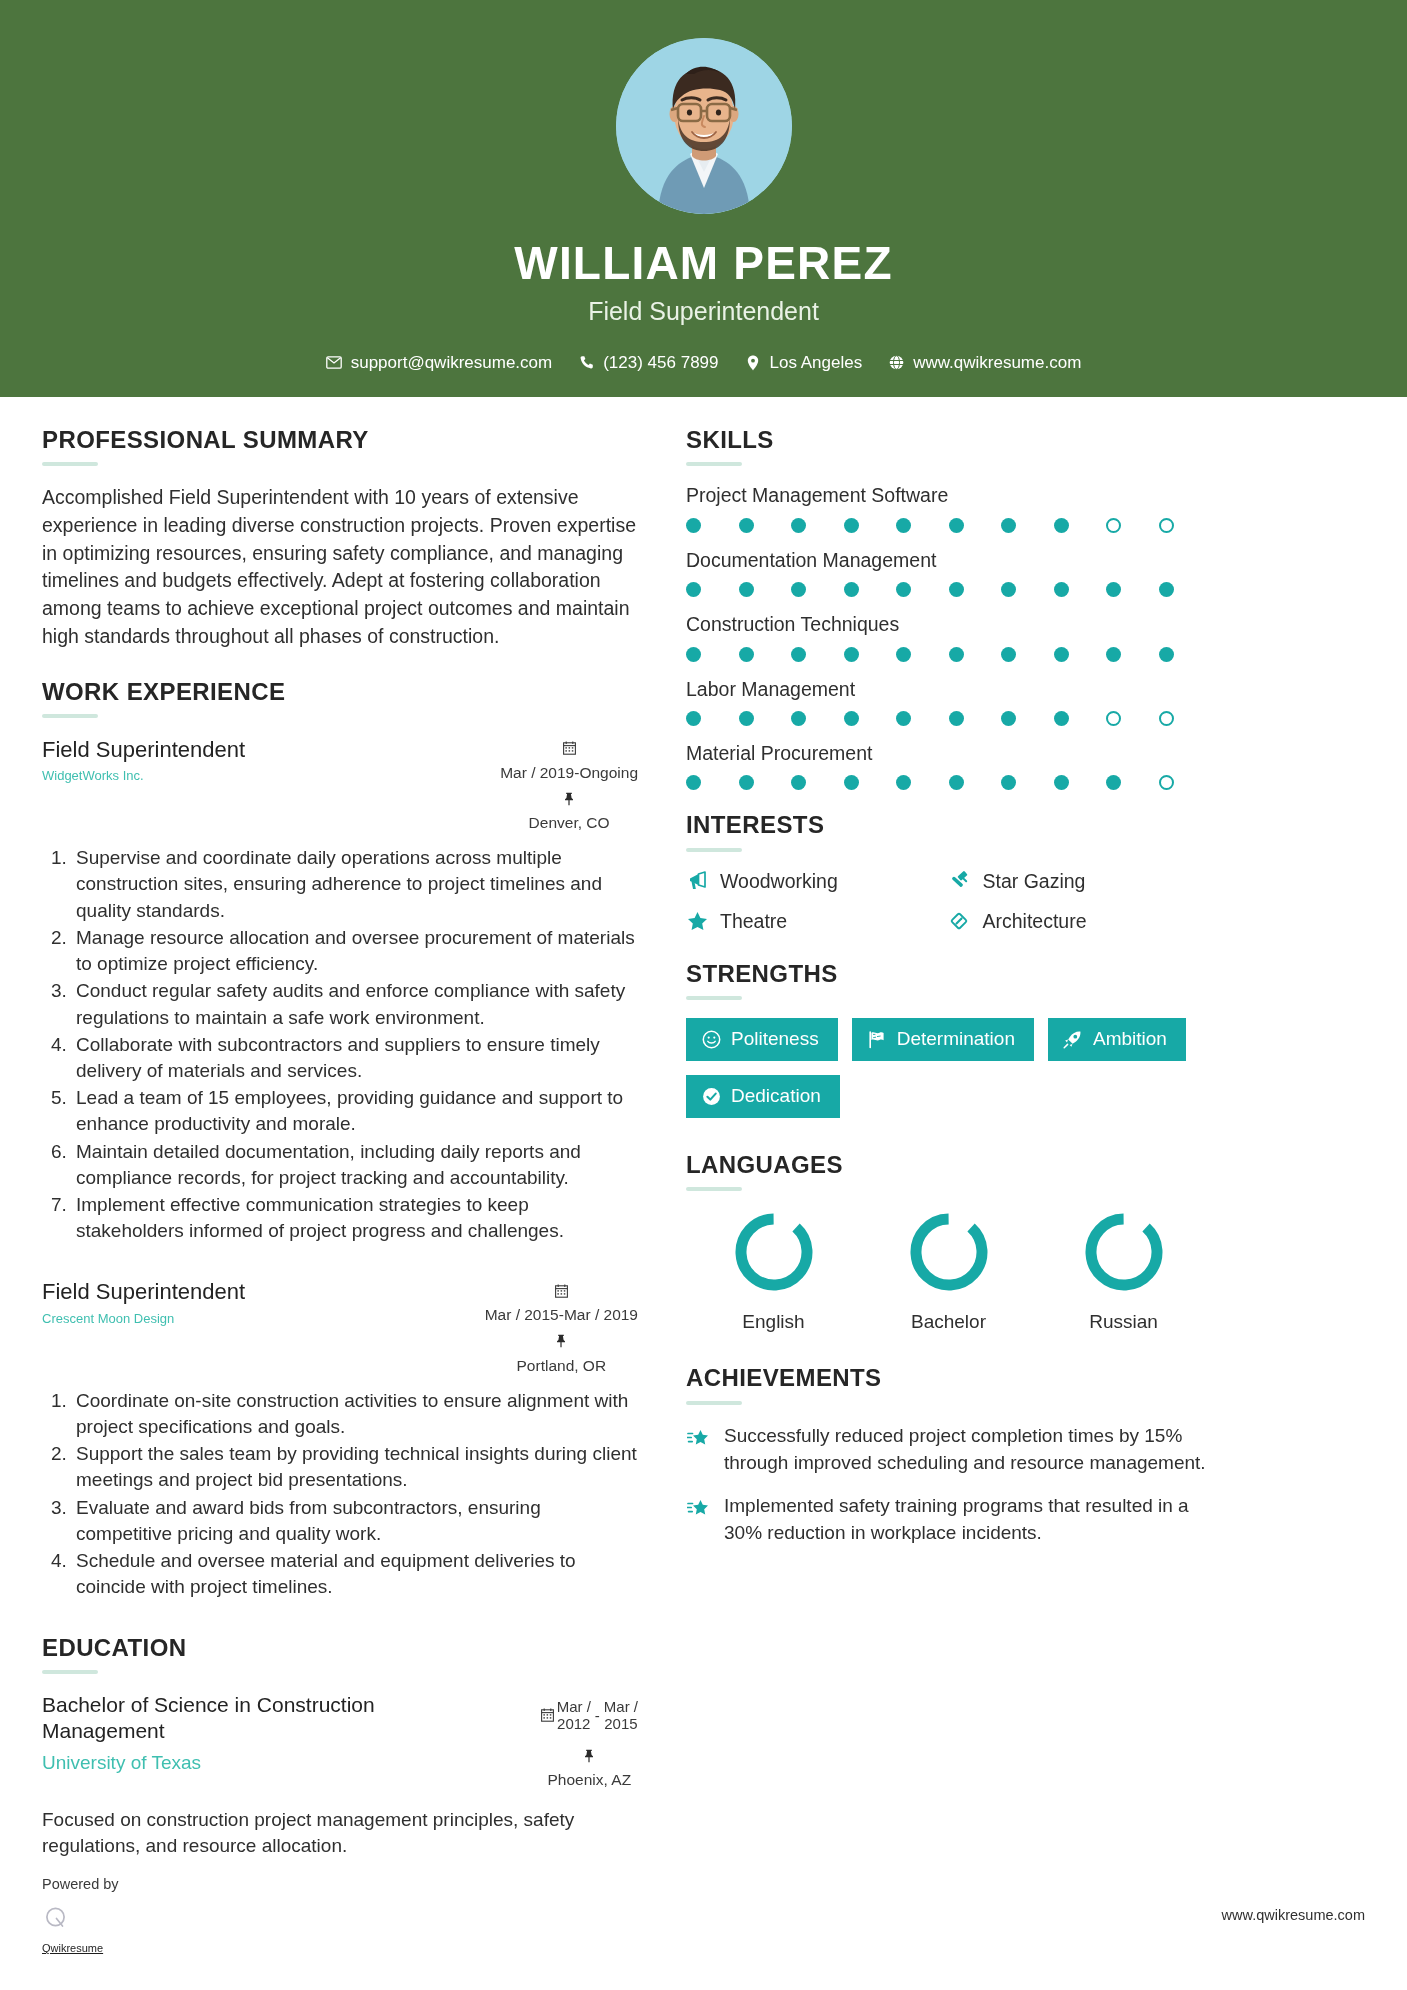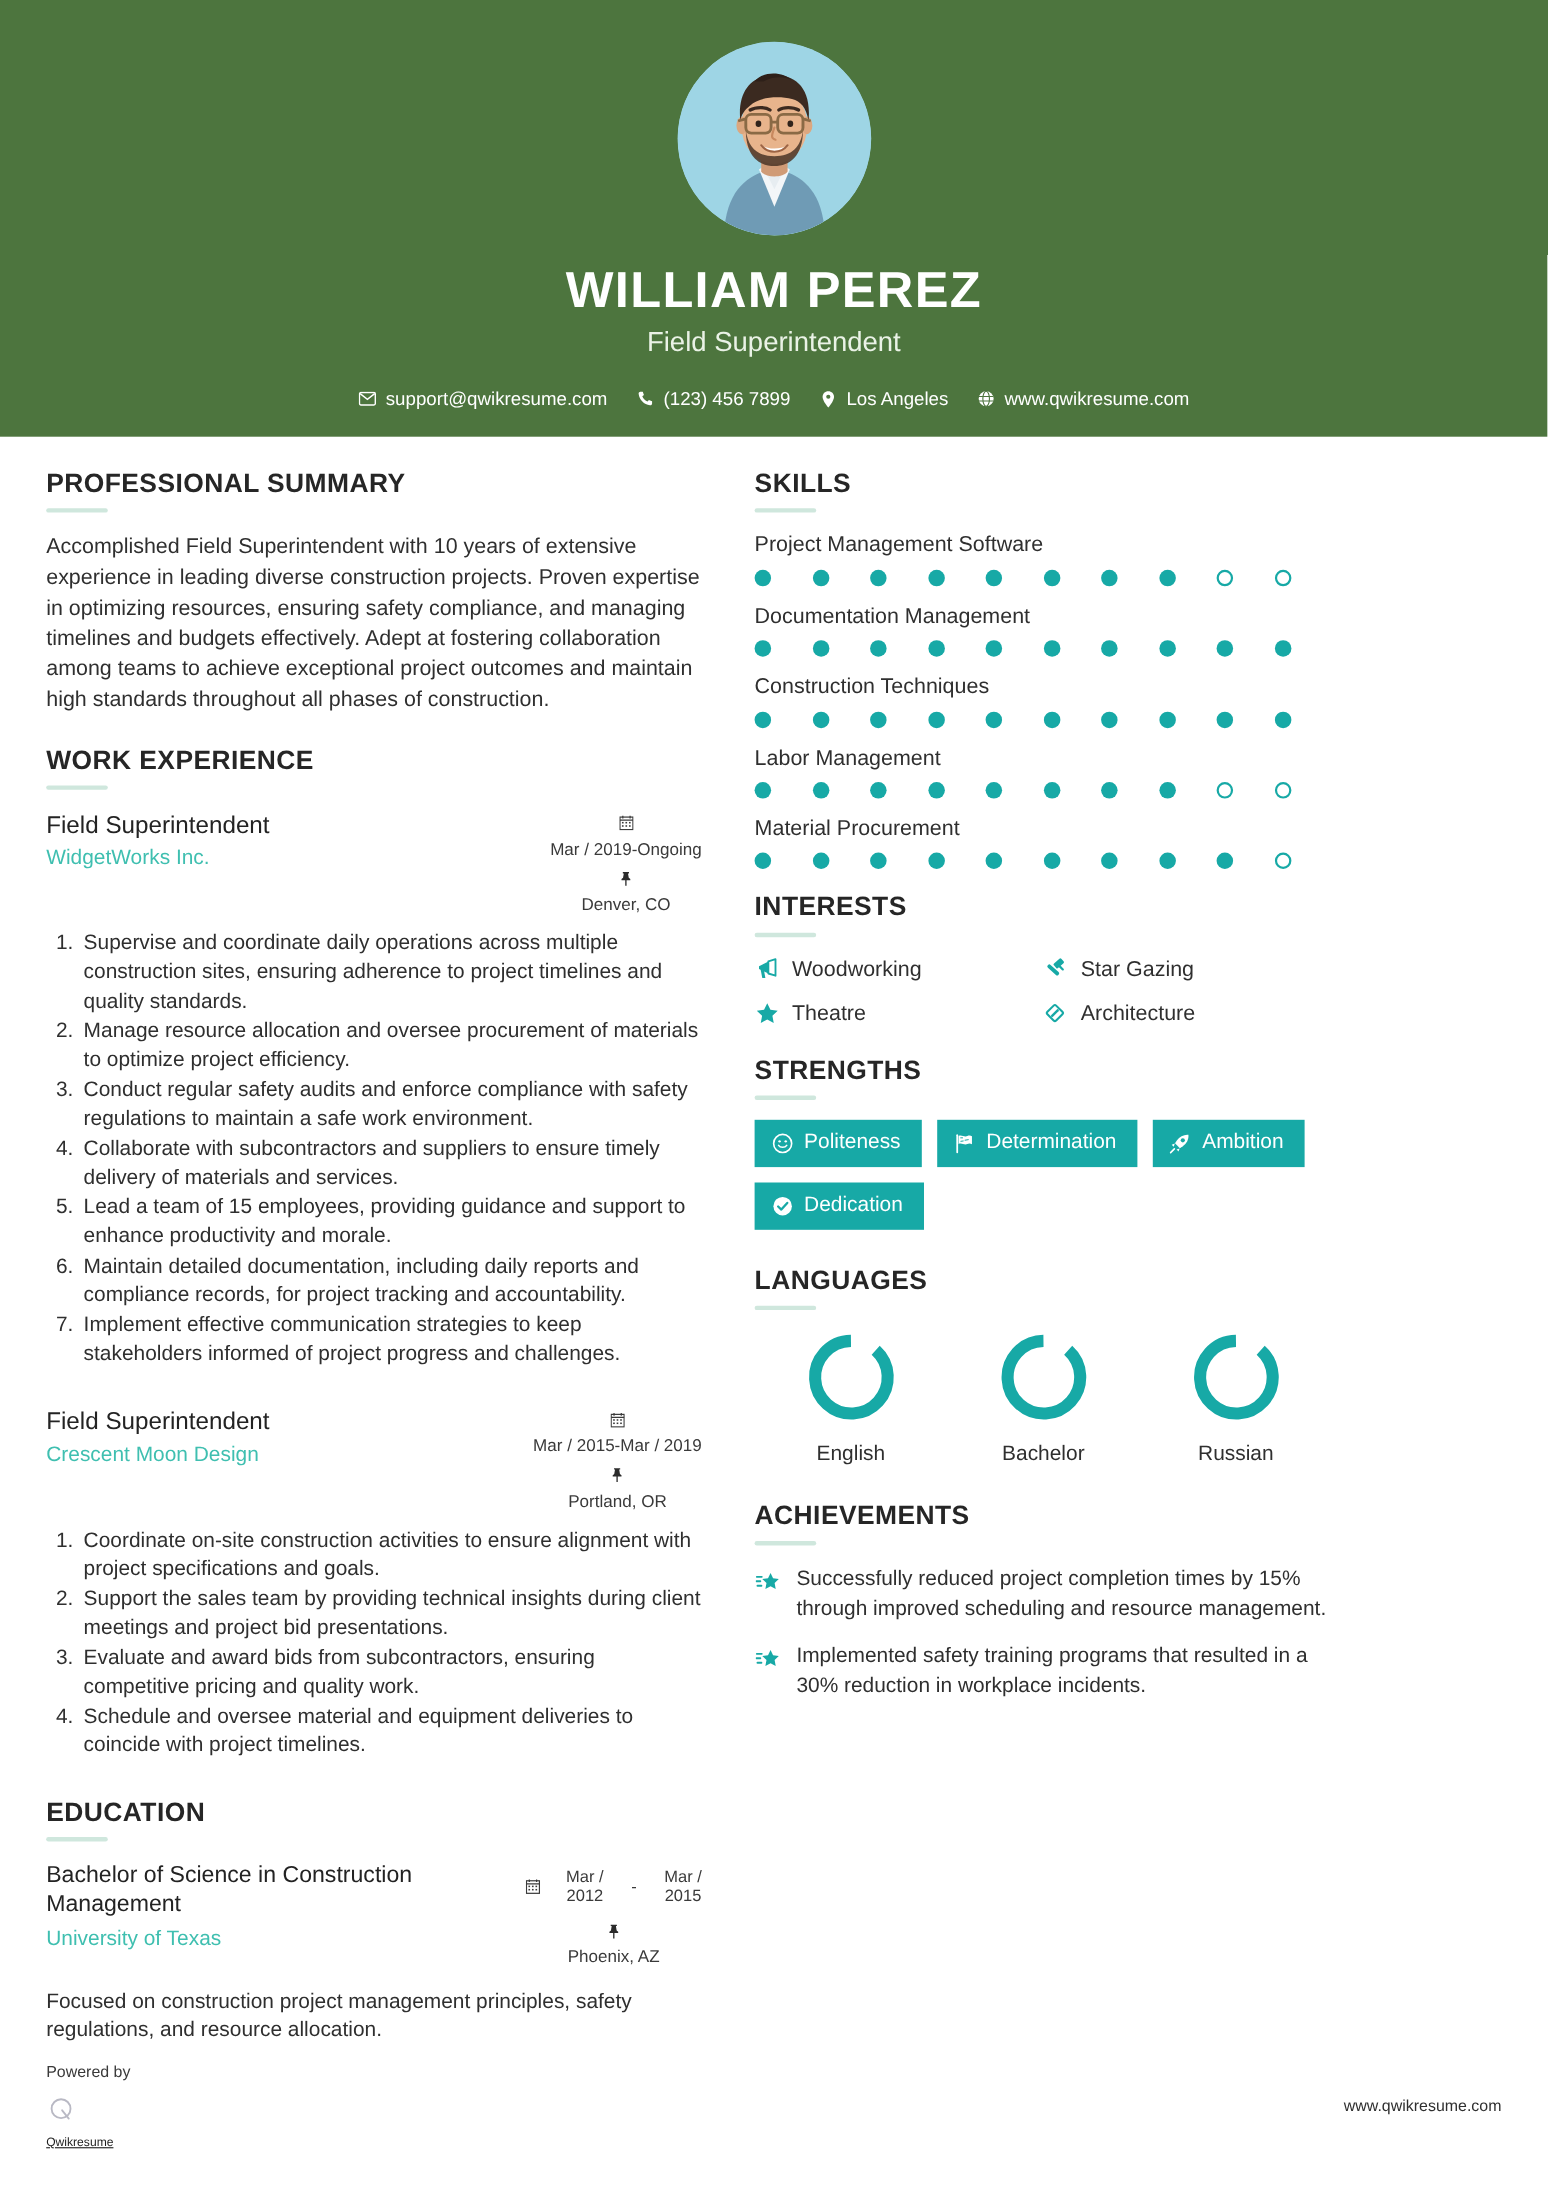--- a/index.html
+++ b/index.html
@@ -110,21 +110,21 @@
     align-items: flex-start;
   }
   .job-left { flex: 1 1 auto; padding-right: 12px; }
   .job-title {
     font-size: 22px;
     color: #232323;
     font-weight: 400;
     line-height: 1.25;
   }
   .job-company {
-    font-size: 19px;
+    font-size: 13px;
     color: #3fbfb0;
     margin-top: 5px;
     line-height: 1.25;
   }
   .job-right {
     text-align: right;
     flex: none;
     padding-top: 5px;
   }
   .meta-line {
@@ -150,21 +150,21 @@
   }
   ol.bullets li { margin-bottom: 1px; padding-left: 4px; }
 
   
   .edu-row { display: flex; justify-content: space-between; align-items: flex-start; }
   .edu-left { flex: 1 1 auto; padding-right: 14px; max-width: 420px; }
   .edu-degree { font-size: 21px; color: #232323; line-height: 1.26; }
   .edu-school { font-size: 19px; color: #3fbfb0; margin-top: 6px; line-height: 1.25; }
   .edu-right { flex: none; text-align: right; padding-top: 6px; }
   .edu-dates {
-    display: flex; align-items: center; justify-content: flex-end; gap: 23px;
+    display: flex; align-items: center; justify-content: flex-end; gap: 2px;
     font-size: 15px; color: #3a3a3a; line-height: 1.15;
   }
   .edu-date-stack { display: flex; flex-direction: column; align-items: center; }
   .edu-dash { padding: 0 2px; }
   .edu-desc { font-size: 19px; line-height: 1.4; color: #2f2f2f; margin-top: 16px; }
 
   
   .skill { margin-bottom: 16px; }
   .skill-name { font-size: 19.5px; color: #2f2f2f; line-height: 1.2; }
   .dots { display: flex; gap: 0; margin-top: 10px; }

